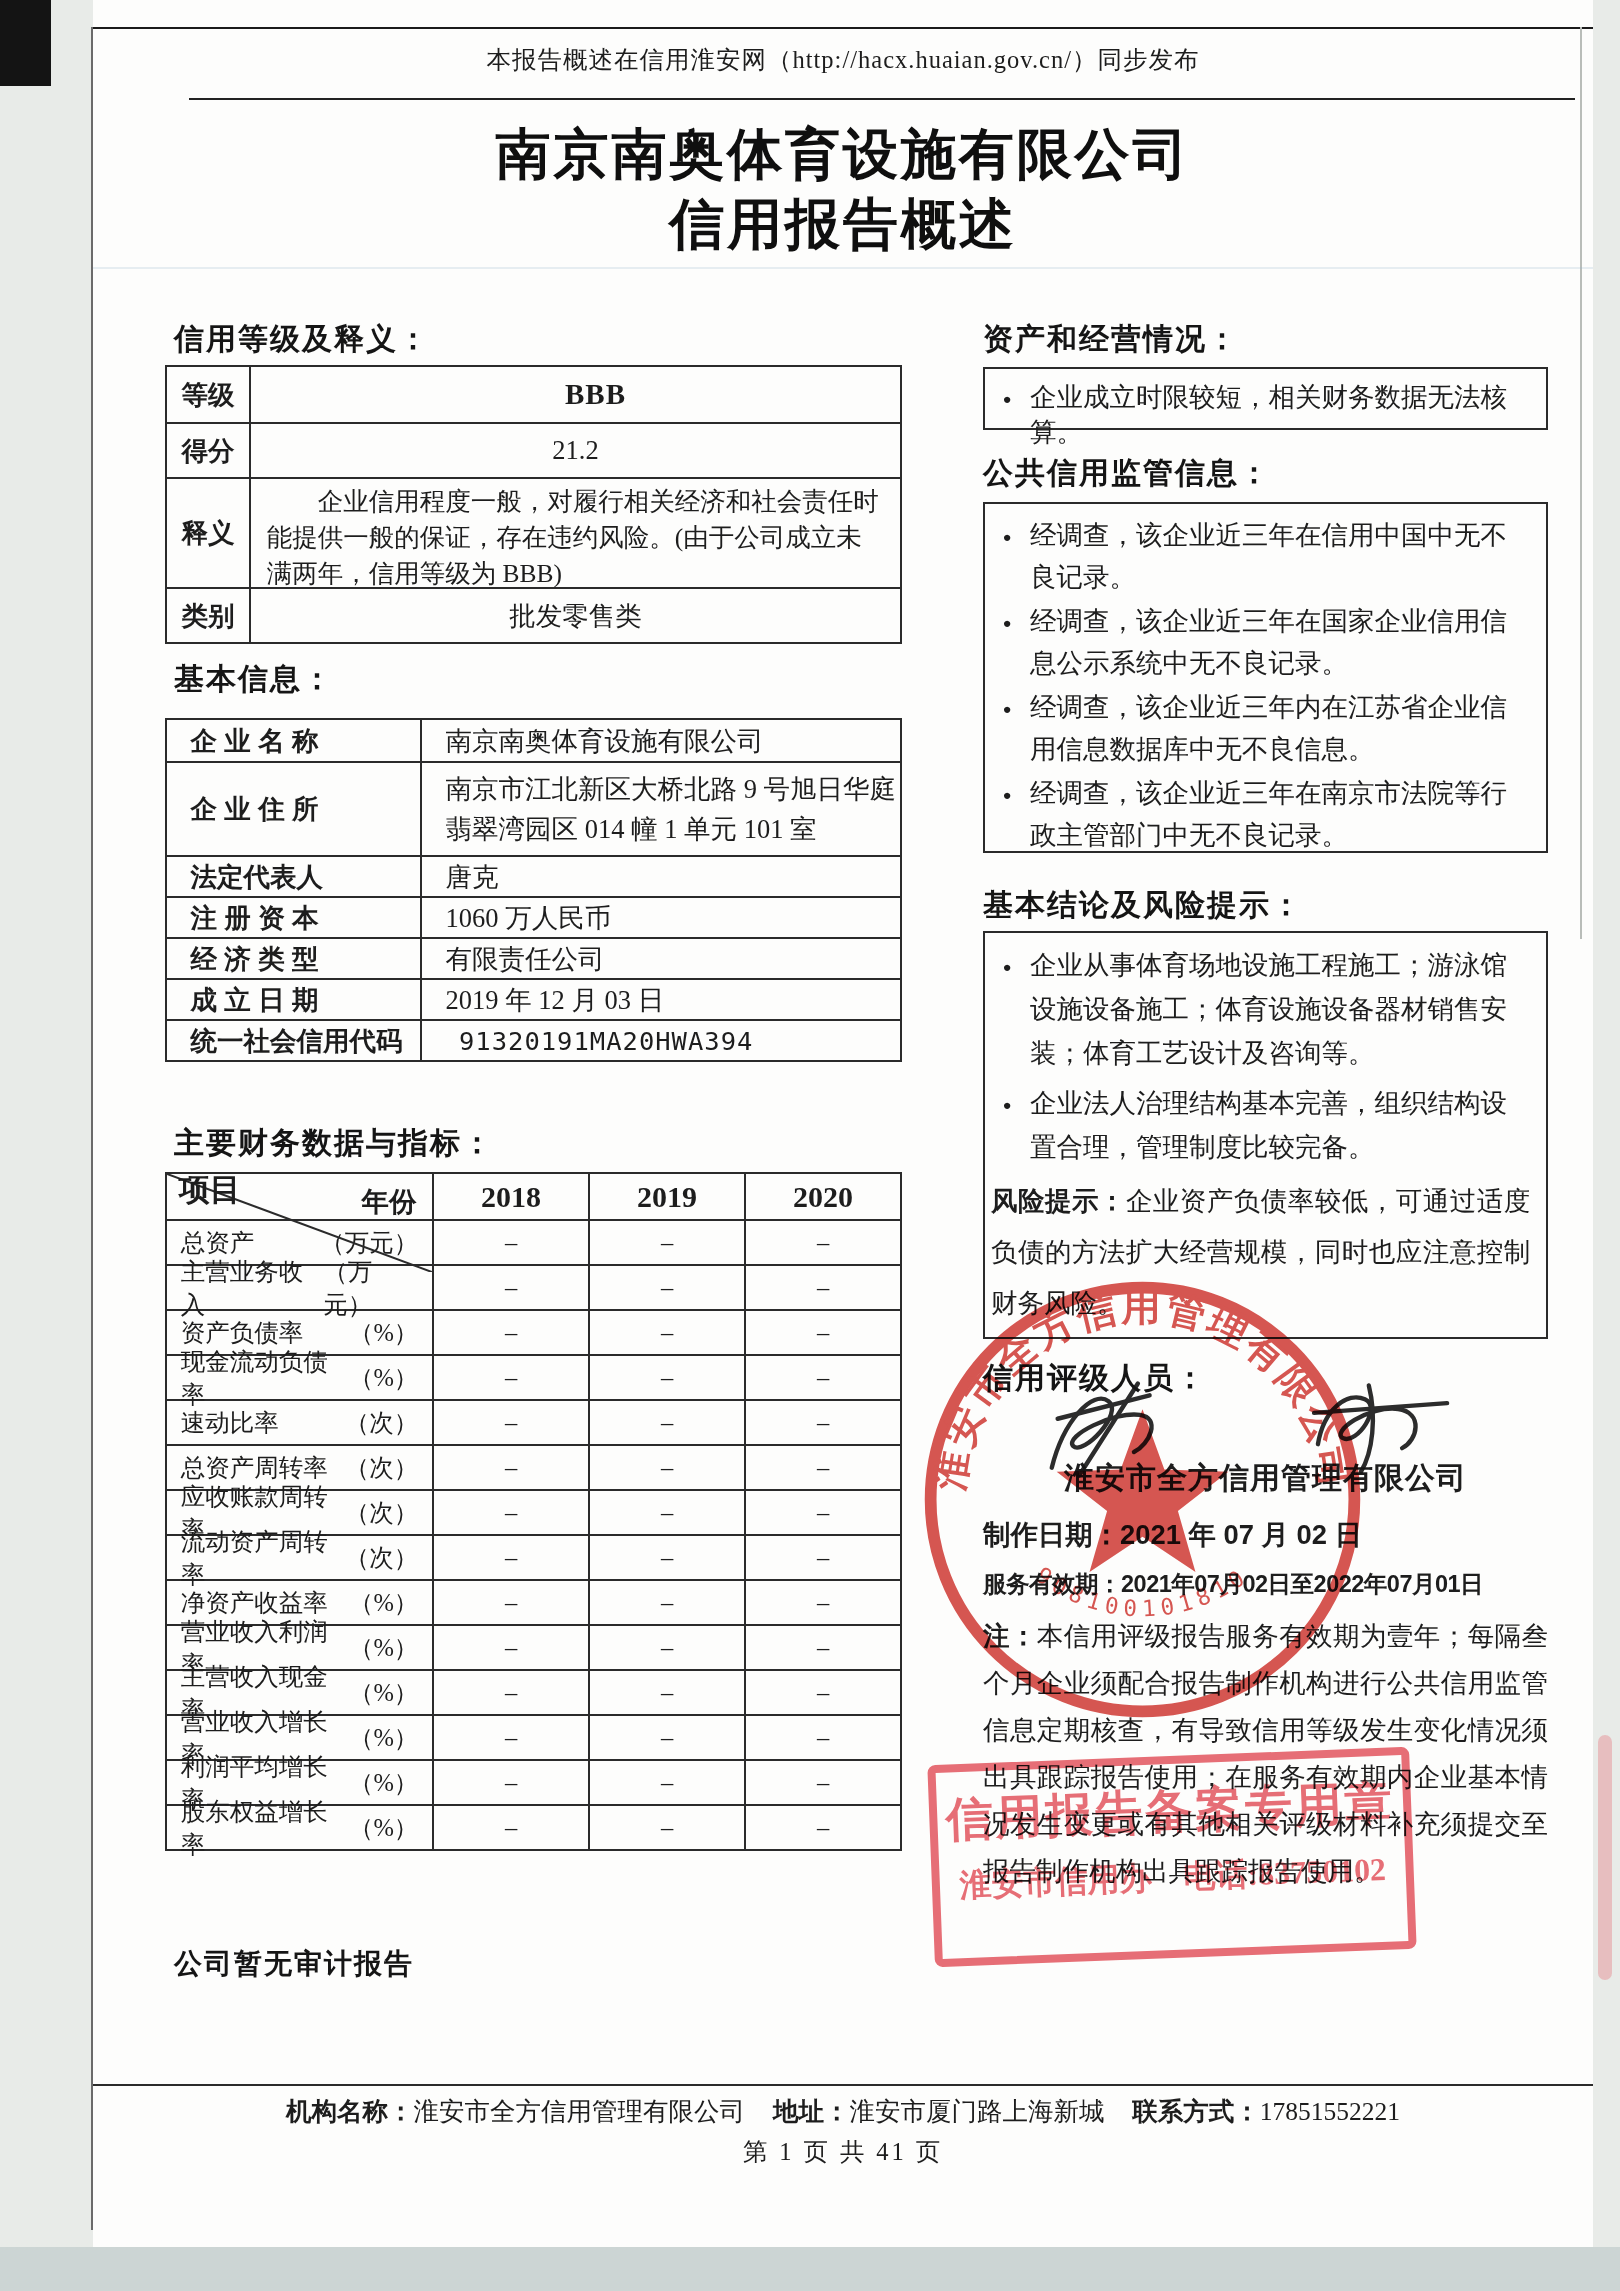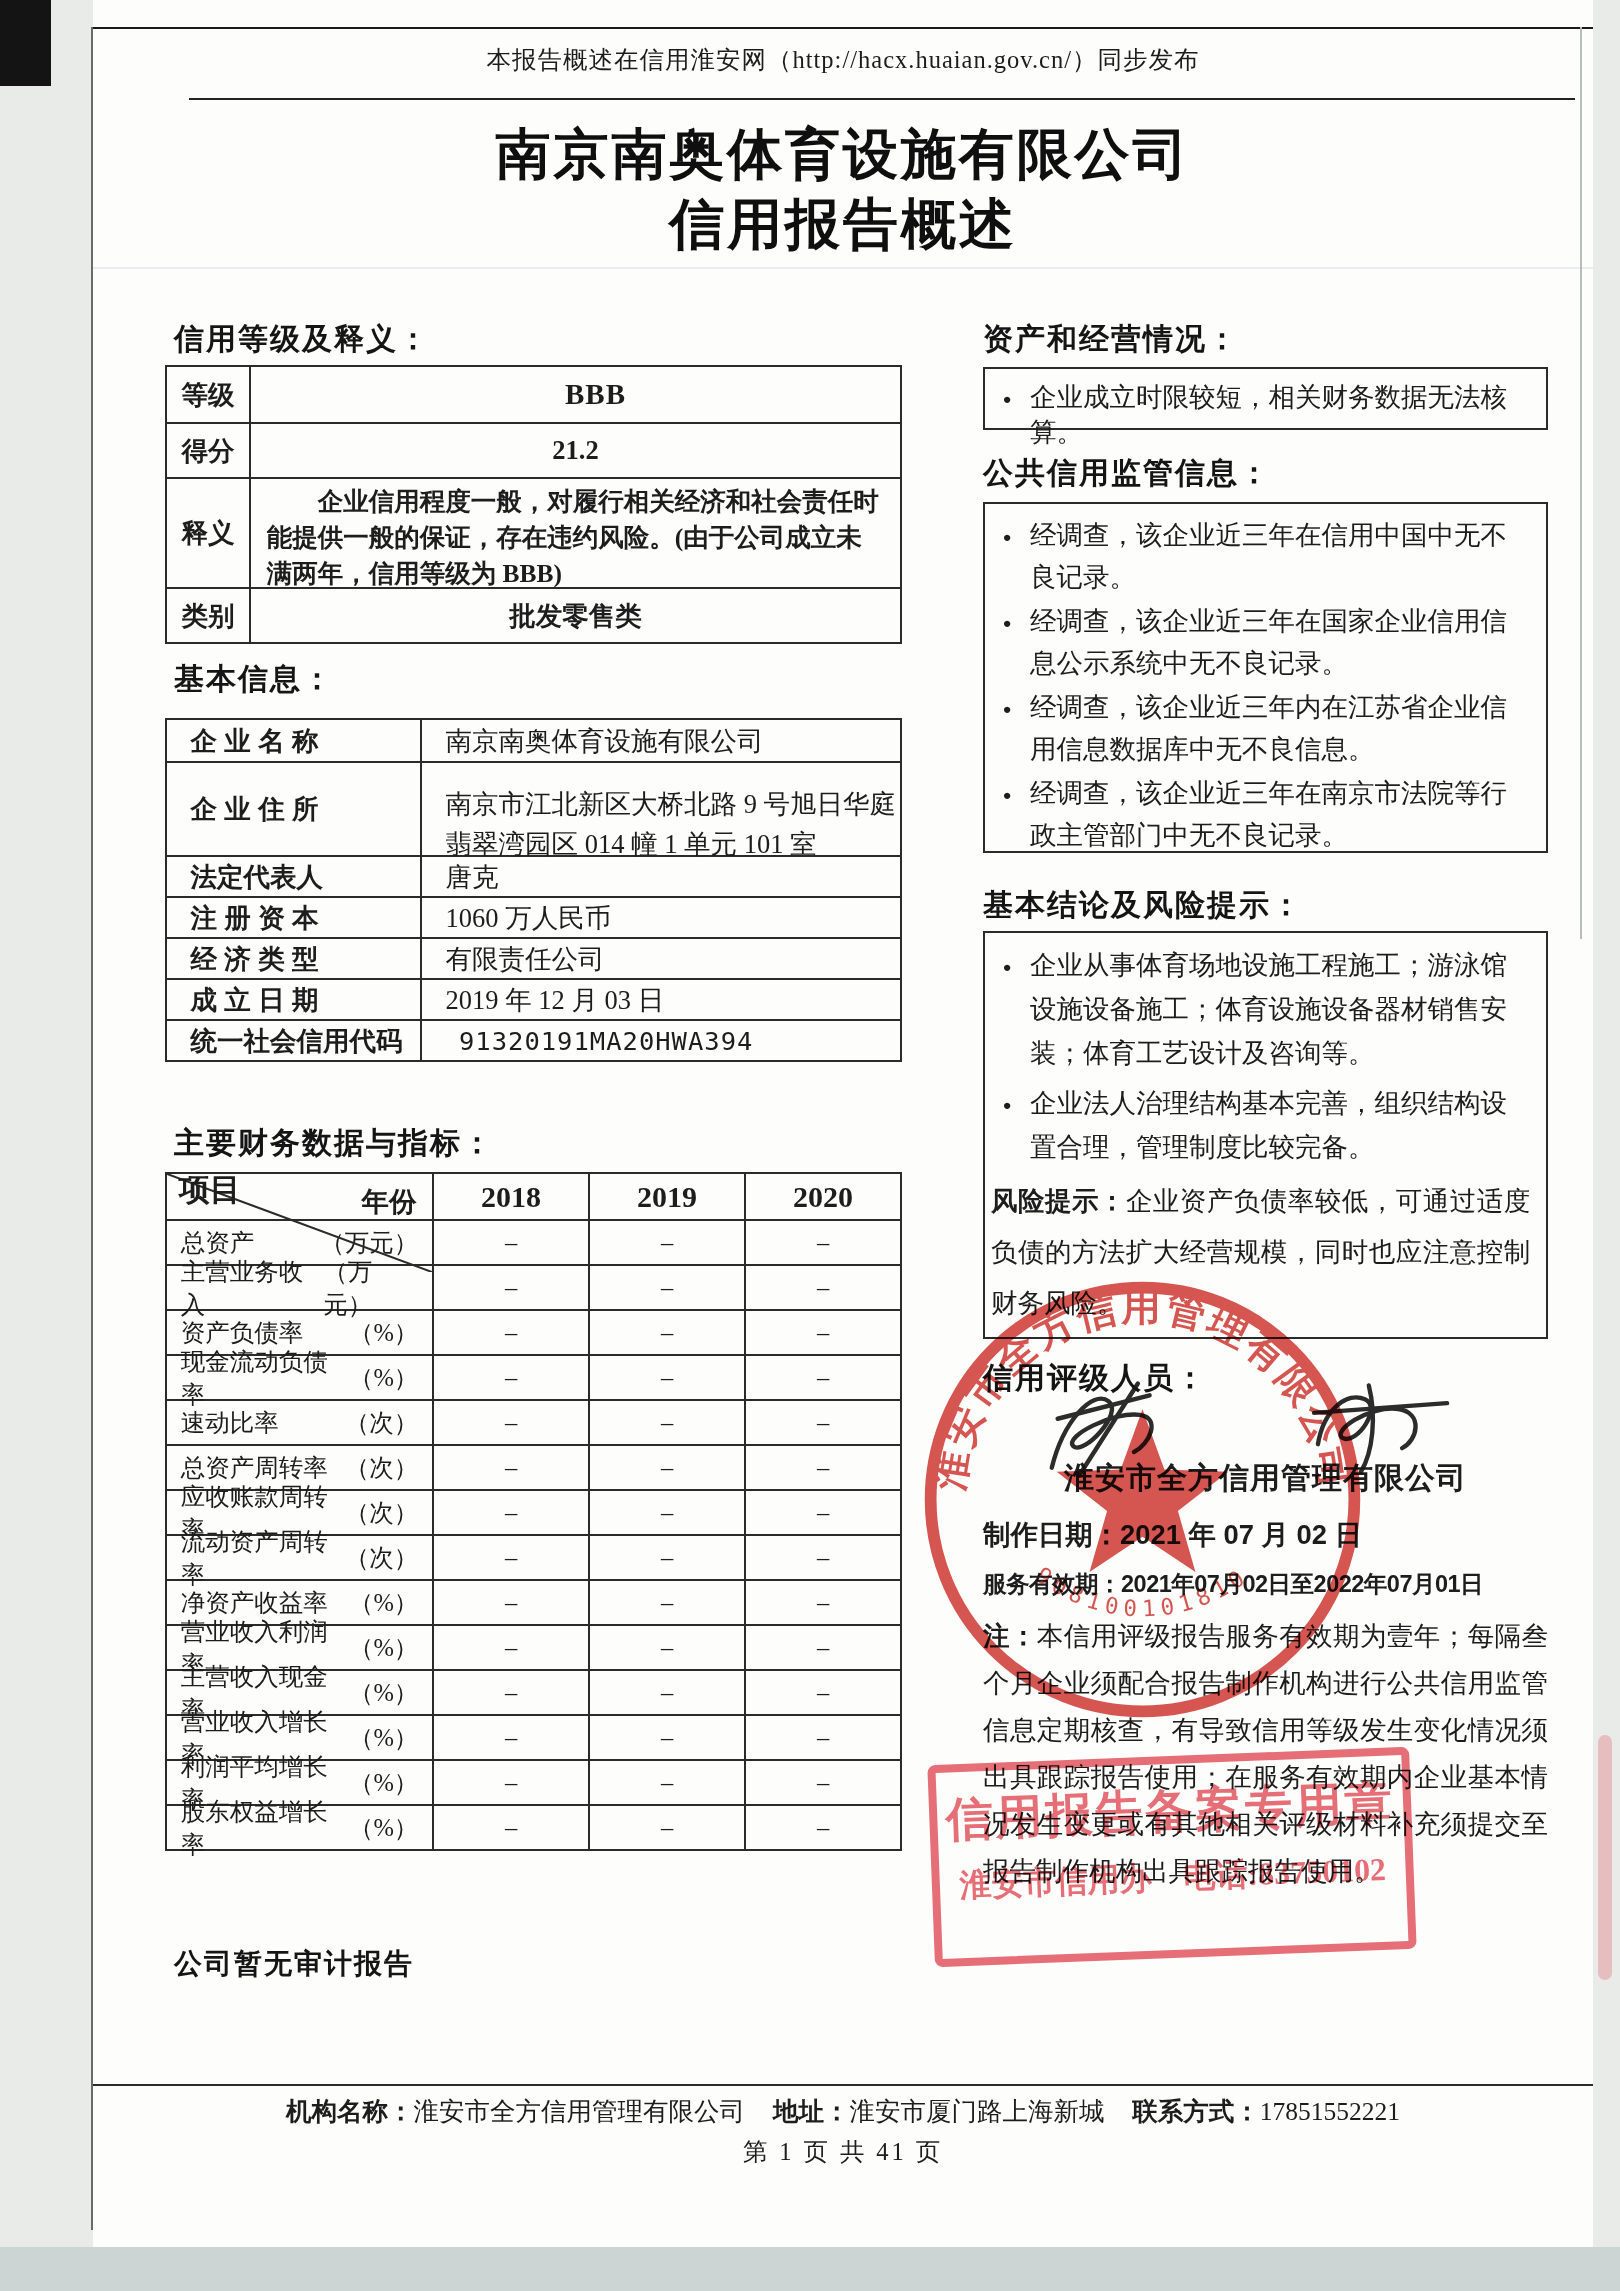--- a/index.html
+++ b/index.html
@@ -35,36 +35,36 @@
   #no-audit{left:174px;top:1945px;font-size:28px;}
 
   .doc-table{position:absolute;left:165px;width:737px;border:2.5px solid #2b2b2b;box-sizing:border-box;background:#fdfdfc;}
   .doc-table .tr{display:flex;box-sizing:border-box;}
   .doc-table .tr + .tr, .doc-table .tr:nth-of-type(n+2){border-top:2px solid #2b2b2b;}
   .doc-table .tr > * + *{border-left:2px solid #2b2b2b;}
   .cell{display:flex;align-items:center;justify-content:center;box-sizing:border-box;}
 
   #rating-table{top:365px;}
   #rating-table .th{width:82px;font-family:"Liberation Sans","DejaVu Sans",sans-serif;font-weight:700;font-size:26.5px;}
-  #rating-table .td{flex:1;font-size:26.5px;font-weight:bold;}
+  #rating-table .td{flex:1;font-size:26.5px;}
   #rating-table .tr:nth-of-type(1){height:55px;}
   #rating-table .tr:nth-of-type(2){height:55px;}
   #rating-table .tr:nth-of-type(3){height:110px;}
   #rating-table .tr:nth-of-type(4){height:55px;}
   #rating-table .tr:nth-of-type(1) .td{font-weight:700;font-size:29px;letter-spacing:1px;padding-left:40px;}
   #rating-table .tr:nth-of-type(3) .td{display:block;text-align:left;text-indent:2em;
     font-size:25.5px;line-height:36px;padding:4.9px 15.7px 0 15.7px;}
 
   #basic-table{top:718px;}
   #basic-table .th{width:253px;font-family:"Liberation Sans","DejaVu Sans",sans-serif;font-weight:700;
     font-size:26.5px;justify-content:flex-start;padding-left:23.5px;}
   #basic-table .td{flex:1;justify-content:flex-start;padding-left:23.5px;font-size:26.5px;}
   #basic-table .tr{height:41px;}
   #basic-table .tr:nth-of-type(2){height:94px;}
-  #basic-table .tr:nth-of-type(2) .td{display:block;line-height:40px;padding-top:21px;}
+  #basic-table .tr:nth-of-type(2) .td{display:block;line-height:40px;padding-top:6px;}
   #basic-table .tr:nth-of-type(7) .td{font-family:"DejaVu Sans Mono","Liberation Mono",monospace;
     font-size:25.5px;letter-spacing:1px;padding-left:37px;}
 
   #fin-table{top:1172px;}
   #fin-table .fin-head{height:102px;display:flex;}
   #fin-table .fin-corner{width:265px;position:relative;box-sizing:border-box;}
   #fin-table .fin-corner svg{position:absolute;left:0;top:0;}
   #fin-table .corner-top{position:absolute;right:15.7px;top:9.8px;font-family:Liberation Sans, sans-serif;
     font-weight:700;font-size:27.4px;}
   #fin-table .corner-bottom{position:absolute;left:11.8px;bottom:7.8px;font-family:Liberation Serif, serif;

